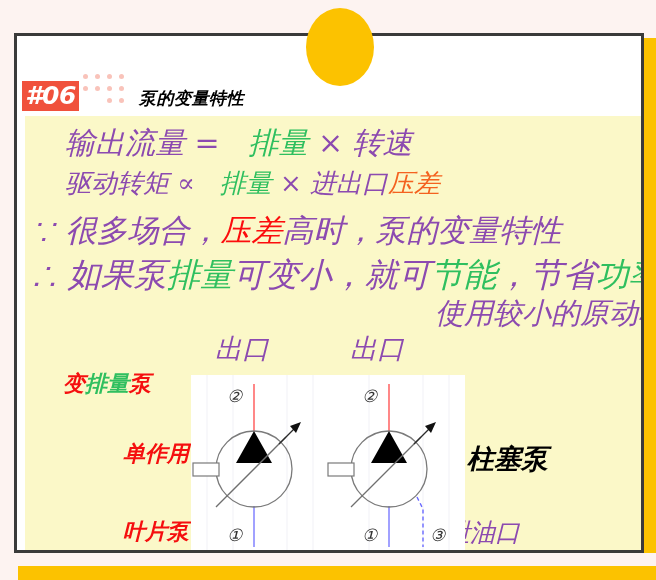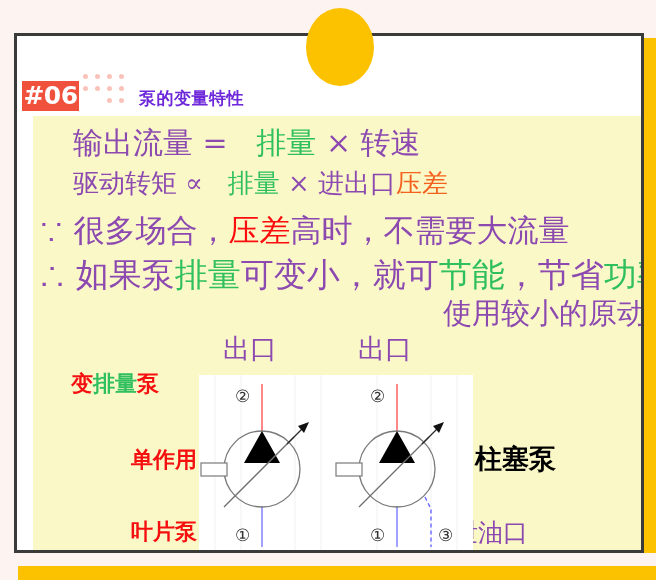--- a/index.html
+++ b/index.html
@@ -22,20 +22,21 @@
     background:#fcc200;
   }
 
   
   #slide{
     position:absolute;left:14px;top:33px;width:630px;height:520px;
     background:#ffffff;
     border:3px solid #3a3a3a;
     box-sizing:border-box;
     overflow:hidden;
+    font-style:italic;
   }
 
   
   #hero-dot{
     position:absolute;left:306px;top:8px;width:68px;height:78px;
     background:#fcc200;border-radius:50%;
     z-index:5;
   }
 
   
@@ -57,28 +58,28 @@
   #dot-grid{
     position:absolute;left:66px;top:38px;
     width:46px;height:38px;
   }
   #dot-grid i{
     position:absolute;width:5px;height:5px;border-radius:50%;
     background:#f9c3ba;display:block;
   }
   #slide-title{
     position:absolute;left:122px;top:51px;
-    color:#6d28d9;font-weight:bold;font-size:17px;
+    color:#000000;font-weight:bold;font-size:17px;
     letter-spacing:0.5px;
     white-space:nowrap;
   }
 
   
   #body-area{
-    position:absolute;left:16px;top:80px;width:624px;height:447px;
+    position:absolute;left:8px;top:80px;width:624px;height:447px;
     background:#fbf8c8;
   }
 
   .line{
     position:absolute;white-space:nowrap;
     font-family:"DejaVu Serif","Liberation Serif",serif;
   }
   .purple{color:#8c4ab0;}
   .green{color:#2fbf5f;}
   .orange{color:#f4621f;}
@@ -102,21 +103,21 @@
            font-family:"DejaVu Serif","Liberation Serif",serif;}
 
   
   .sidelabel{
     position:absolute;white-space:nowrap;font-size:22px;font-weight:bold;
     font-family:"DejaVu Serif","Liberation Serif",serif;
     text-align:right;
   }
   #lab1{left:38px;top:253px;}
   #lab2{left:70px;top:288px;}
-  #lab3{left:98px;top:323px;margin-top:6px;}
+  #lab3{left:98px;top:323px;}
   #lab4{left:98px;top:358px;margin-top:43px;}
 
   
   #lab-piston{
     position:absolute;left:442px;top:325px;font-size:27px;color:#000000;
     font-weight:bold;white-space:nowrap;
     font-family:"DejaVu Serif","Liberation Serif",serif;
   }
   
   #lab-drain{
@@ -175,21 +176,21 @@
       <span class="purple">驱动转矩</span>
       <span class="purple">∝</span>
       <span>&nbsp;</span>
       <span class="green">排量</span>
       <span class="purple">×</span>
       <span class="purple">进出口</span><span class="orange">压差</span>
     </div>
 
     <div class="line" id="because">
       <span class="purple">∵</span>
-      <span class="purple">很多场合，</span><span class="red">压差</span><span class="purple">高时，不需要大流量</span>
+      <span class="purple">很多场合，</span><span class="red">压差</span><span class="purple">高时，泵的变量特性</span>
     </div>
 
     <div class="line" id="therefore">
       <span class="purple">∴</span>
       <span class="purple">如果泵</span><span class="green">排量</span><span class="purple">可变小，就可</span><span class="green">节能</span><span class="purple">，节省</span><span class="green">功率</span>
     </div>
 
     <div class="line purple" id="motor">使用较小的原动机</div>
 
     <div id="outlet1">出口</div>

